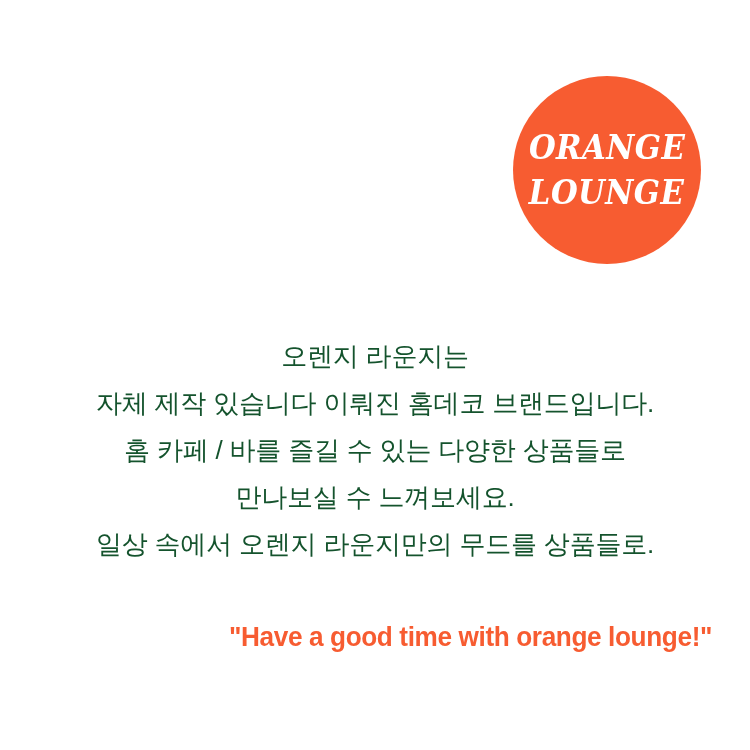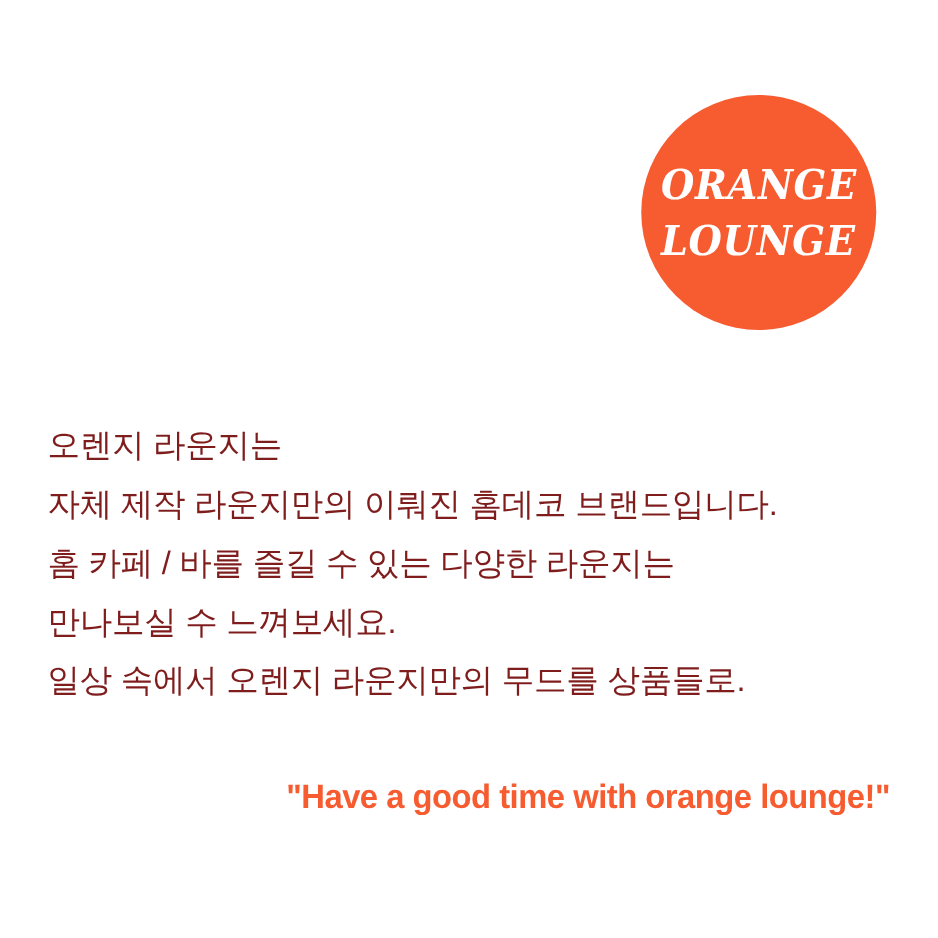--- a/index.html
+++ b/index.html
@@ -60,22 +60,22 @@
   .logo-word.line-2 {
     font-size: 33px;
   }
 
   
   .description {
     position: absolute;
     left: 38px;
     top: 333px;
     width: 674px;
-    text-align: left;
-    color: #7f1d1d;
+    text-align: center;
+    color: #14532d;
     font-size: 26px;
     line-height: 47px;
     font-weight: 400;
     letter-spacing: -0.2px;
     word-break: keep-all;
   }
 
   .description .desc-line {
     display: block;
     white-space: nowrap;
@@ -103,21 +103,21 @@
 
 <div class="page">
 
   <div class="logo-badge">
     <span class="logo-word line-1">ORANGE</span>
     <span class="logo-word line-2">LOUNGE</span>
   </div>
 
   <div class="description">
     <span class="desc-line">오렌지 라운지는</span>
-    <span class="desc-line">자체 제작 라운지만의 이뤄진 홈데코 브랜드입니다.</span>
-    <span class="desc-line">홈 카페 / 바를 즐길 수 있는 다양한 라운지는</span>
+    <span class="desc-line">자체 제작 있습니다 이뤄진 홈데코 브랜드입니다.</span>
+    <span class="desc-line">홈 카페 / 바를 즐길 수 있는 다양한 상품들로</span>
     <span class="desc-line">만나보실 수 느껴보세요.</span>
     <span class="desc-line">일상 속에서 오렌지 라운지만의 무드를 상품들로.</span>
   </div>
 
   <div class="tagline">"Have a good time with orange lounge!"</div>
 
 </div>
 
 </body></html>

